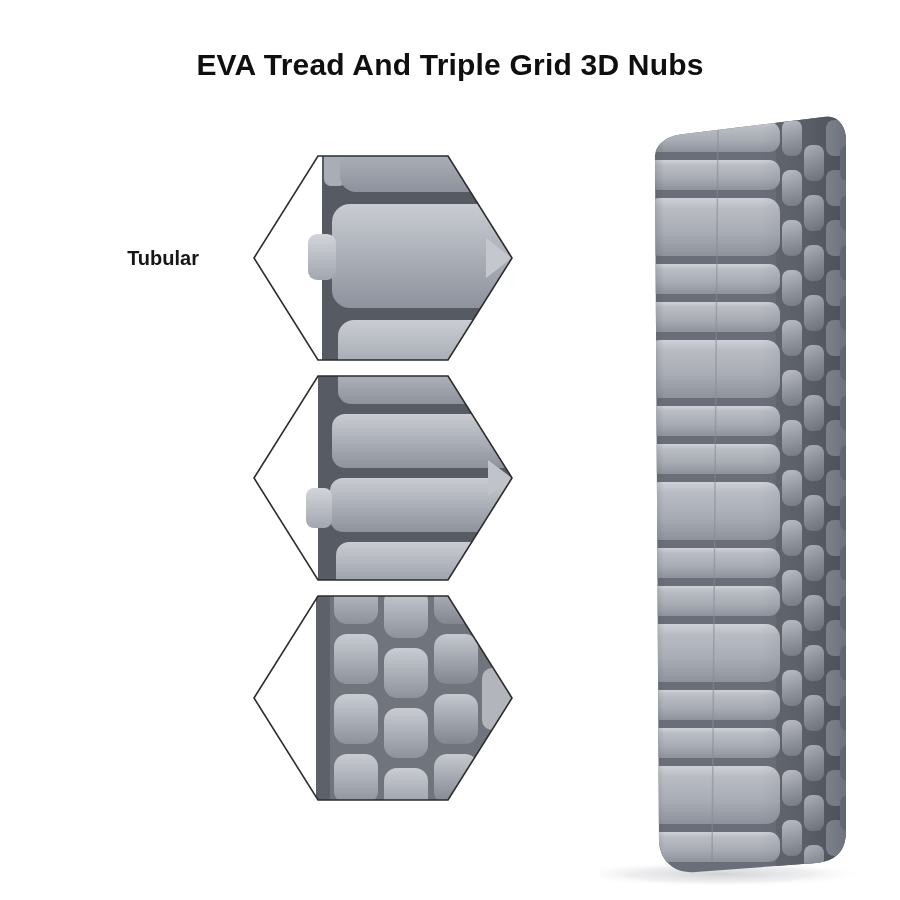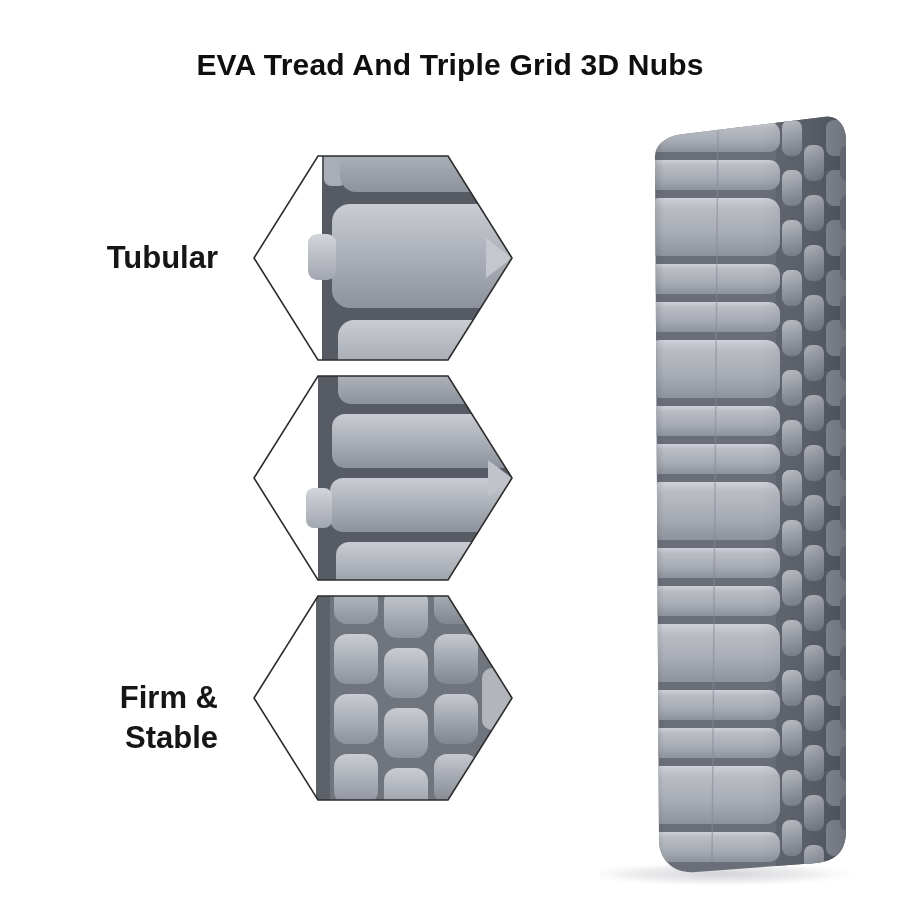--- a/index.html
+++ b/index.html
@@ -1,22 +1,22 @@
 <!DOCTYPE html>
 <html><head>
 <meta charset="utf-8">
 <style>
   html,body{margin:0;padding:0;}
   body{width:900px;height:900px;background:#ffffff;overflow:hidden;
        font-family:"Liberation Sans",sans-serif;position:relative;}
   .canvas{position:absolute;inset:0;width:900px;height:884px;background:#ffffff;}
   .title{position:absolute;top:48px;left:0;width:900px;text-align:center;
          font-size:30px;font-weight:700;color:#0f0f0f;letter-spacing:.2px;}
-  .feature-label{position:absolute;left:41px;width:177px;text-align:right;
-         font-size:31px;font-weight:700;color:#161616;line-height:40px;height:40px;}
+  .feature-label{position:absolute;left:22px;width:177px;text-align:right;
+         font-size:20px;font-weight:700;color:#161616;line-height:40px;height:40px;}
   .lbl-0{top:238px;} .lbl-1{top:458px;} .lbl-2{top:678px;}
   .hex{position:absolute;left:252px;width:262px;height:212px;}
   .hex-0{top:152px;} .hex-1{top:372px;} .hex-2{top:592px;}
   .roller{position:absolute;left:600px;top:108px;width:262px;height:790px;}
   svg{display:block;}
   .defs-holder{position:absolute;width:0;height:0;}
 </style>
 </head>
 <body>
 
@@ -66,21 +66,20 @@
         <stop offset="0.6" stop-color="#d9dadd" stop-opacity="0.45"></stop>
         <stop offset="1" stop-color="#ffffff" stop-opacity="0"></stop>
       </radialGradient>
       <rect id="nubR" width="20" height="36" rx="8"></rect>
     </defs>
   </svg>
 
   <div class="title">EVA Tread And Triple Grid 3D Nubs</div>
 
   <div class="feature-label lbl-0">Tubular</div>
-  <div class="feature-label lbl-2">Firm &amp; Stable</div>
 
   <svg class="hex hex-0" viewBox="0 0 262 212">
     <g clip-path="url(#hexClip)">
       <rect x="0" y="0" width="262" height="212" fill="#ffffff"></rect>
       <rect x="70" y="0" width="192" height="212" fill="#565a63"></rect>
       <rect x="72" y="-10" width="22" height="44" rx="7" fill="#a9adb5"></rect>
       <rect x="88" y="-36" width="190" height="76" rx="16" fill="url(#gBlock)"></rect>
       <rect x="80" y="52" width="196" height="104" rx="18" fill="url(#gBlock)"></rect>
       <rect x="56" y="82" width="28" height="46" rx="9" fill="url(#gTab)"></rect>
       <rect x="86" y="168" width="190" height="76" rx="16" fill="url(#gBlock)"></rect>

